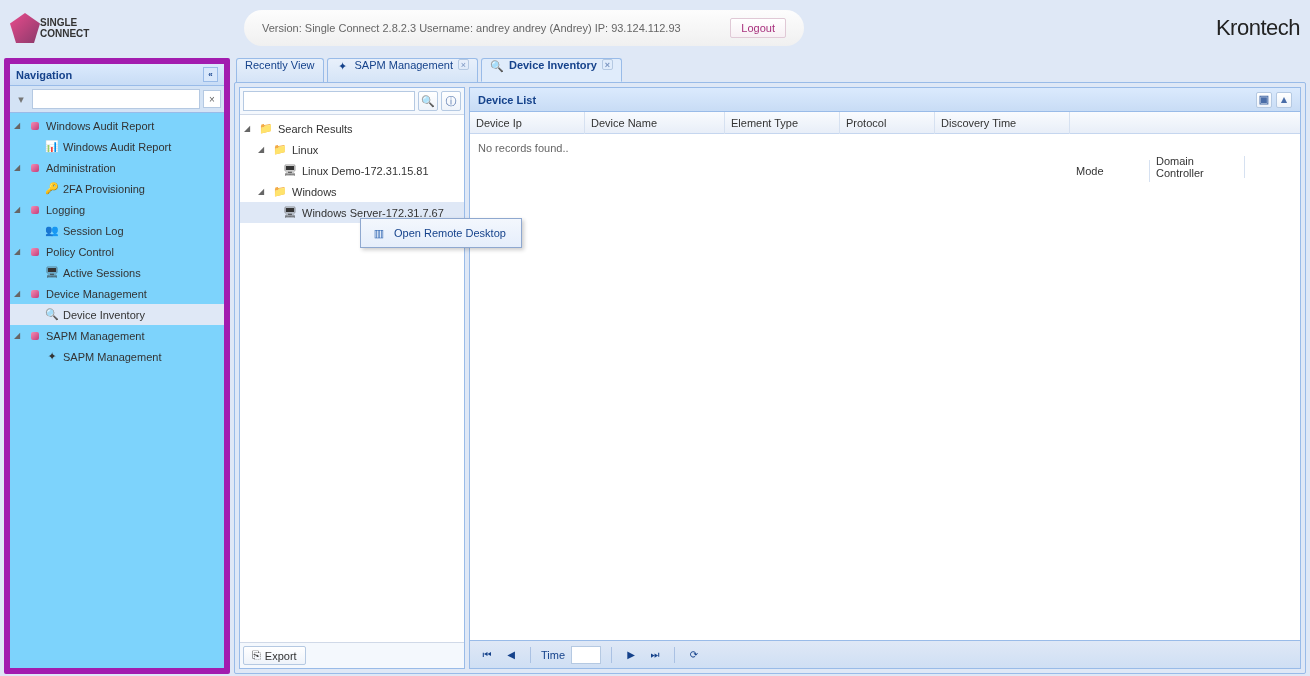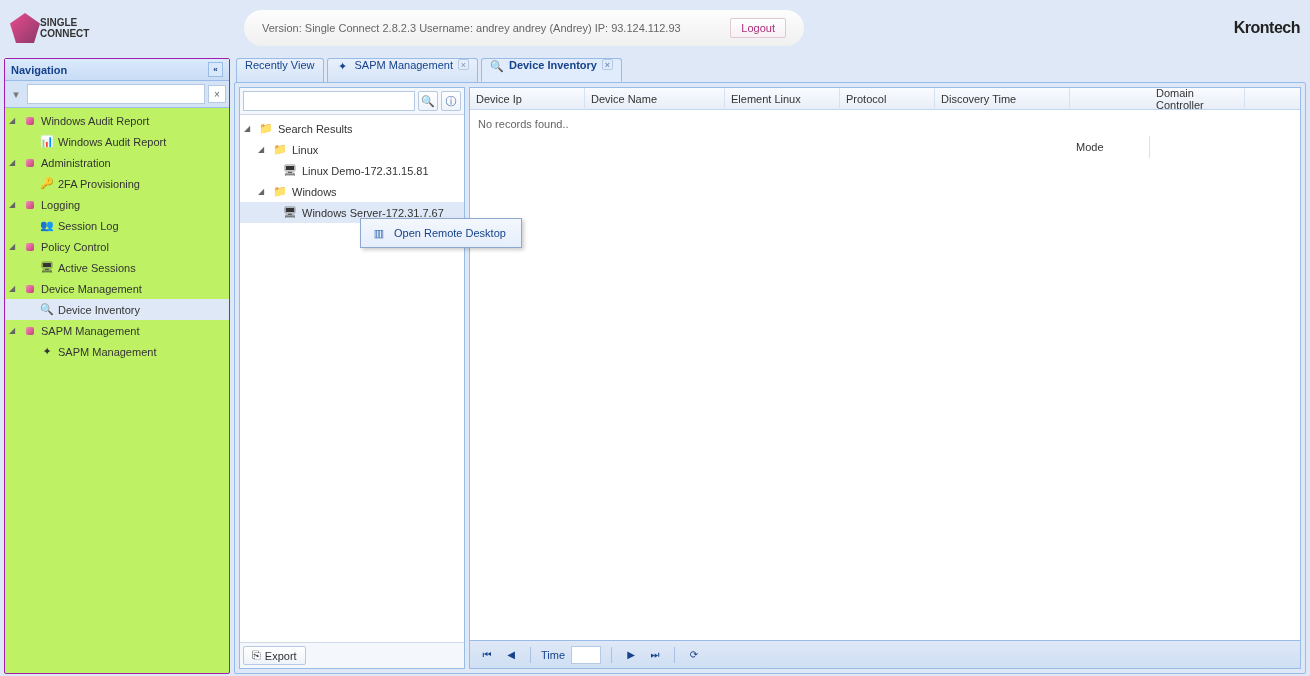--- a/index.html
+++ b/index.html
@@ -5,25 +5,25 @@
 * { box-sizing: border-box; margin: 0; padding: 0; font-family: Arial, Helvetica, sans-serif; }
 body { background: #dfe8f6; font-size: 11px; color: #15428b; overflow: hidden; width: 1310px; height: 676px; position: relative; }
 
 
 .header { height: 56px; display: flex; align-items: center; padding: 0 10px; }
 .logo-area { display: flex; align-items: center; width: 220px; }
 .logo-shape { width: 30px; height: 30px; background: linear-gradient(135deg, #e94b8c 0%, #8b3a6b 100%); clip-path: polygon(50% 0%, 100% 35%, 80% 100%, 20% 100%, 0% 35%); }
 .logo-text { display: flex; flex-direction: column; font-size: 10px; font-weight: bold; color: #333; line-height: 1.1; }
 .info-bar { flex: 1; background: linear-gradient(to bottom, #fdfdfd, #f0f0f0); border-radius: 18px; height: 36px; display: flex; align-items: center; padding: 16px 18px; margin: 0 10px 0 14px; color: #666; font-size: 11px; justify-content: space-between; max-width: 560px; }
 .logout-btn { color: #a8307d; background: linear-gradient(to bottom,#fff,#f7f0f4); border: 1px solid #e0c9d6; padding: 3px 10px; border-radius: 2px; cursor: pointer; font-size: 11px; }
-.brand { font-size: 16px; font-weight: 700; color: #222; margin-left: auto; letter-spacing: -0.5px; }
+.brand { font-size: 22px; font-weight: 400; color: #222; margin-left: auto; letter-spacing: -0.5px; }
 
 
 .main { display: flex; height: 618px; padding: 2px 4px 0 4px; gap: 4px; }
-.panel { background: #bef264; border: 1px solid #a21caf; border-radius: 2px; }
+.panel { background: #7dd3fc; border: 6px solid #a21caf; border-radius: 2px; }
 
 
 .nav-panel { width: 226px; display: flex; flex-direction: column; }
 .panel-header { background: linear-gradient(to bottom, #dbeafd, #c8dcf5); border-bottom: 1px solid #99bbe8; height: 22px; display: flex; align-items: center; padding: 0 6px; font-weight: bold; color: #15428b; justify-content: space-between; }
 .collapse-btn { width: 15px; height: 15px; border: 1px solid #99bbe8; background: #d9e8fb; display: flex; align-items: center; justify-content: center; font-size: 8px; cursor: pointer; color: #15428b; }
 .filter-bar { background: #d4e3f5; border-bottom: 1px solid #99bbe8; padding: 3px; display: flex; align-items: center; gap: 3px; }
 .filter-icon { width: 16px; height: 16px; display: flex; align-items: center; justify-content: center; color: #777; }
 .filter-input { flex: 1; border: 1px solid #b5c9e2; height: 20px; padding: 0 4px; font-size: 11px; }
 .clear-btn { width: 18px; height: 18px; border: 1px solid #b5c9e2; background: #fff; cursor: pointer; color: #666; font-size: 10px; }
 
@@ -230,28 +230,35 @@
           </div>
         <div class="export-bar">
           <button class="export-btn">
             <span>⎘</span>
             <span>Export</span>
           </button>
         </div>
       </div>
 
       <div class="grid-col">
+        <div class="grid-title">
+          <span>Device List</span>
+          <div class="grid-title-actions">
+            <span class="small-btn" style="width:16px;height:16px">▣</span>
+            <span class="small-btn" style="width:16px;height:16px">▴</span>
+          </div>
+        </div>
         <div class="grid-header" id="grid-header">
             <div class="gh-cell" style="width: 115px;">Device Ip</div>
             <div class="gh-cell" style="width: 140px;">Device Name</div>
-            <div class="gh-cell" style="width: 115px;">Element Linux</div>
+            <div class="gh-cell" style="width: 115px;">Element Type</div>
             <div class="gh-cell" style="width: 95px;">Protocol</div>
             <div class="gh-cell" style="width: 135px;">Discovery Time</div>
             <div class="gh-cell" style="width: 80px; margin-top: 48px;">Mode</div>
-            <div class="gh-cell" style="width: 95px;">Domain Controller</div>
+            <div class="gh-cell" style="width: 95px; margin-top: 44px;">Domain Controller</div>
           </div>
         <div class="grid-body">
           <span>No records found..</span>
         </div>
         <div class="paging">
           <span class="pg-btn">⏮</span>
           <span class="pg-btn">◀</span>
           <span class="sep"></span>
           <span>Time</span>
           <input style="">

